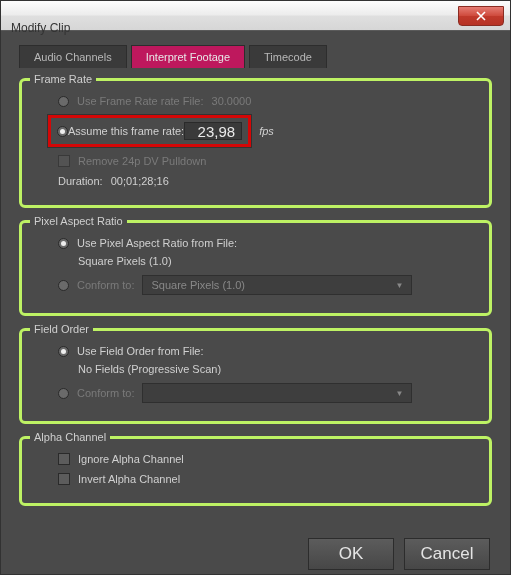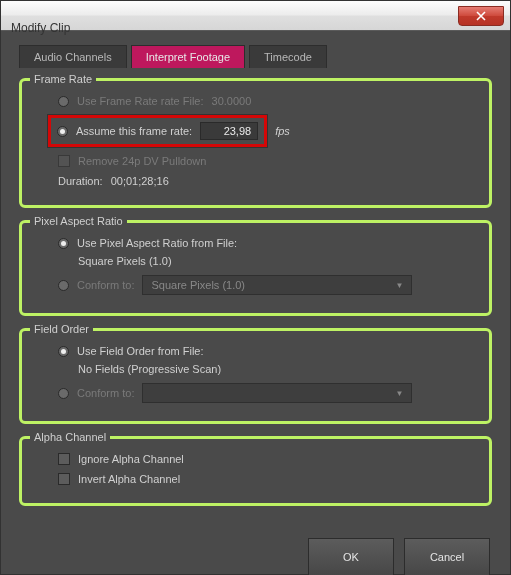--- a/index.html
+++ b/index.html
@@ -84,54 +84,54 @@
 .label { color: #d0d0d0; }
 .disabled { color: #7a7a7a; }
 
 .input {
   background: #3a3a3a;
   border: 1px solid #2a2a2a;
   color: #eaeaea;
   height: 18px;
   padding: 0 6px;
   width: 58px;
-  font-size: 11px;
+  font-size: 15px;
   text-align: right;
 }
 .select {
   background: #3e3e3e;
   border: 1px solid #2f2f2f;
   height: 20px;
   color: #888;
   display: flex; align-items: center; justify-content: space-between;
   padding: 0 8px;
   flex: 1;
   max-width: 270px;
 }
 .select .chev { color: #888; font-size: 8px; }
 
 .highlight {
   border: 3px solid #d40707;
   padding: 4px 6px;
   display: inline-flex;
   align-items: center;
-  gap: 8px;
+  gap: 0;
   box-shadow: 0 0 0 1px rgba(0,0,0,.3);
 }
 
 .footer {
   display: flex; justify-content: flex-end; gap: 10px;
   padding: 6px 20px 14px 0;
 }
 .btn {
-  min-width: 86px; height: 38px;
+  min-width: 86px; height: 32px;
   background: linear-gradient(#5c5c5c, #474747);
   border: 1px solid #2c2c2c;
   color: #e4e4e4;
-  font-size: 11px;
+  font-size: 17px;
   display: flex; align-items: center; justify-content: center;
   cursor: pointer;
 }
 </style>
 </head>
 <body>
 
 <div class="window">
 
   <div class="titlebar">

